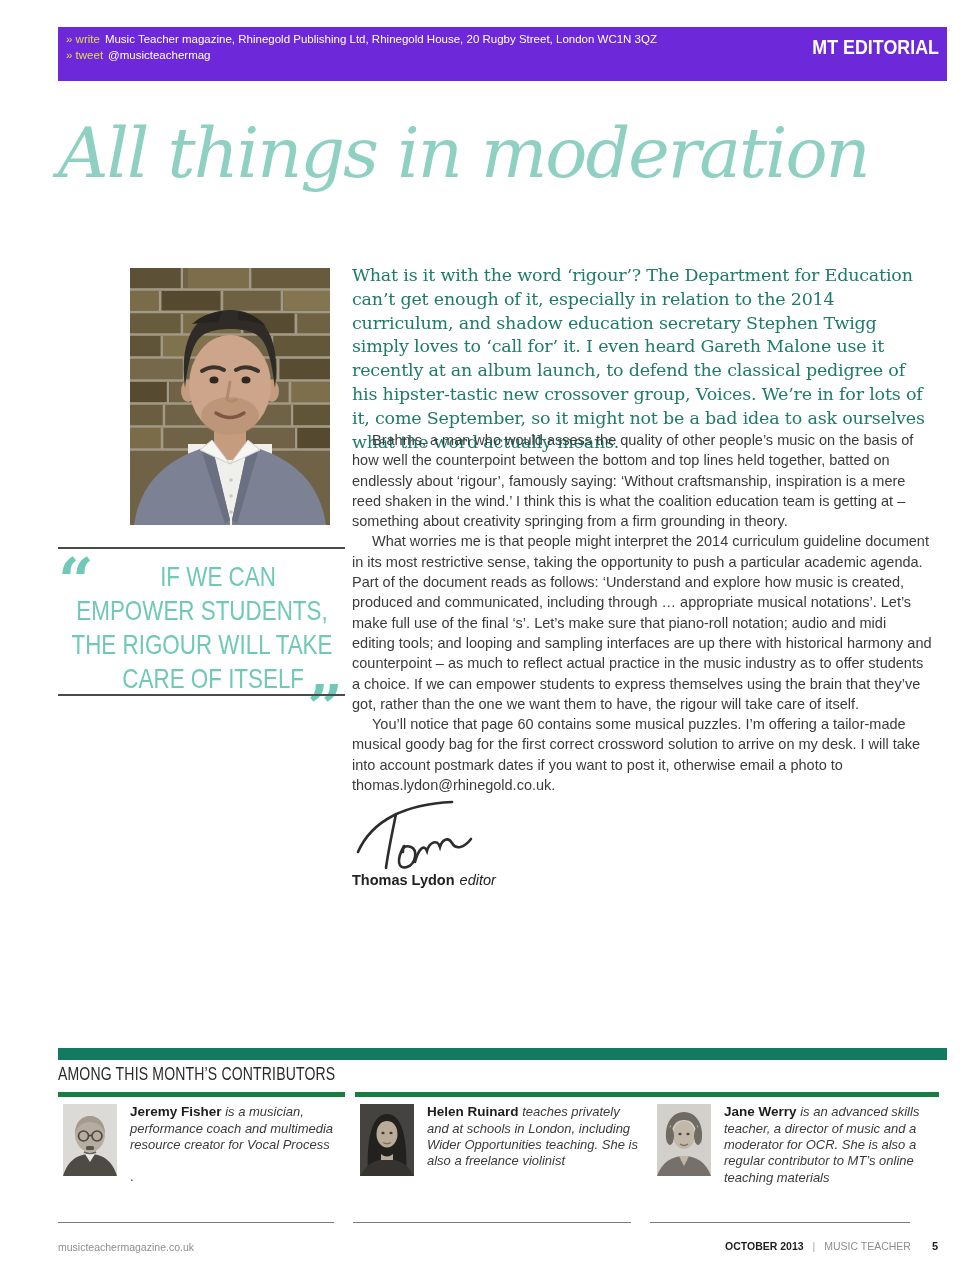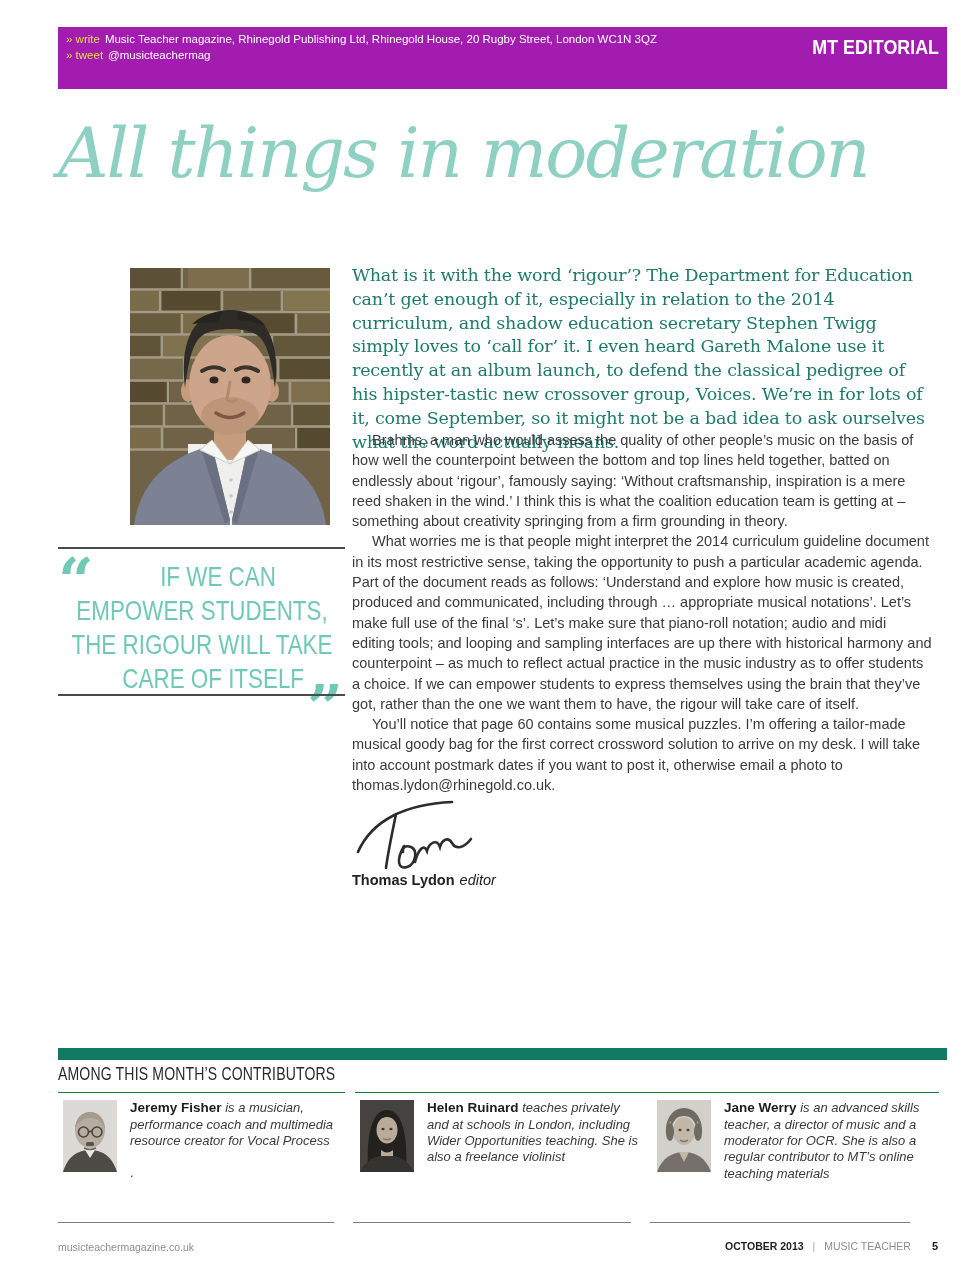--- a/index.html
+++ b/index.html
@@ -3,22 +3,22 @@
 <meta charset="utf-8">
 <style>
   html,body{margin:0;padding:0;}
   body{
     width:974px;height:1280px;position:relative;background:#ffffff;
     font-family:"Liberation Sans",sans-serif;overflow:hidden;
     -webkit-font-smoothing:antialiased;
   }
   
   .header-bar{
-    position:absolute;left:58px;top:27px;width:889px;height:62px;
-    background:#a21caf;color:#fff;
+    position:absolute;left:58px;top:27px;width:889px;height:54px;
+    background:#6d28d9;color:#fff;
   }
   .contact{position:absolute;left:8px;top:4px;font-size:11.5px;line-height:16px;white-space:nowrap;}
   .contact .lbl{color:#e6df45;margin-right:5px;}
   .mt-editorial{
     position:absolute;right:8px;top:8px;font-size:21px;font-weight:bold;color:#fff;
     letter-spacing:0px;transform:scaleX(0.85);transform-origin:right top;white-space:nowrap;
   }
   
   .page-title{
     position:absolute;left:58px;top:112px;width:880px;
@@ -57,21 +57,21 @@
   .byline{position:absolute;left:352px;top:872px;font-size:14.5px;color:#222;}
   .byline .byline-name{font-weight:bold;}
   .byline .byline-role{font-style:italic;margin-left:5px;}
   
   .contrib-bar{position:absolute;left:58px;top:1048px;width:889px;height:12px;background:#117a61;}
   .contrib-heading{
     position:absolute;left:58px;top:1064px;font-size:18px;color:#2a2a2a;
     transform:scaleX(0.78);transform-origin:left top;white-space:nowrap;letter-spacing:0.2px;
   }
   .contrib-row{position:absolute;left:58px;top:1092px;width:889px;display:flex;}
-  .contrib-col{border-top:1px solid #15803d;padding-top:7px;display:flex;align-items:flex-start;}
+  .contrib-col{border-top:5px solid #15803d;padding-top:7px;display:flex;align-items:flex-start;}
   .col-1{width:287px;margin-right:10px;}
   .col-2{width:287px;margin-right:8px;}
   .col-3{width:297px;}
   .contrib-photo{margin-left:5px;flex:0 0 54px;}
   .contrib-text{margin-left:13px;font-size:13px;line-height:1.25;color:#3a3a3c;font-style:italic;width:215px;}
   .contrib-name{font-weight:bold;font-style:normal;color:#1d1d1f;font-size:13.5px;}
   .contrib-note{margin-top:16px;font-style:normal;}
   
   .footer-rule{position:absolute;top:1222px;height:0;border-top:1px solid #7a7a7a;}
   .fr-1{left:58px;width:276px;}

